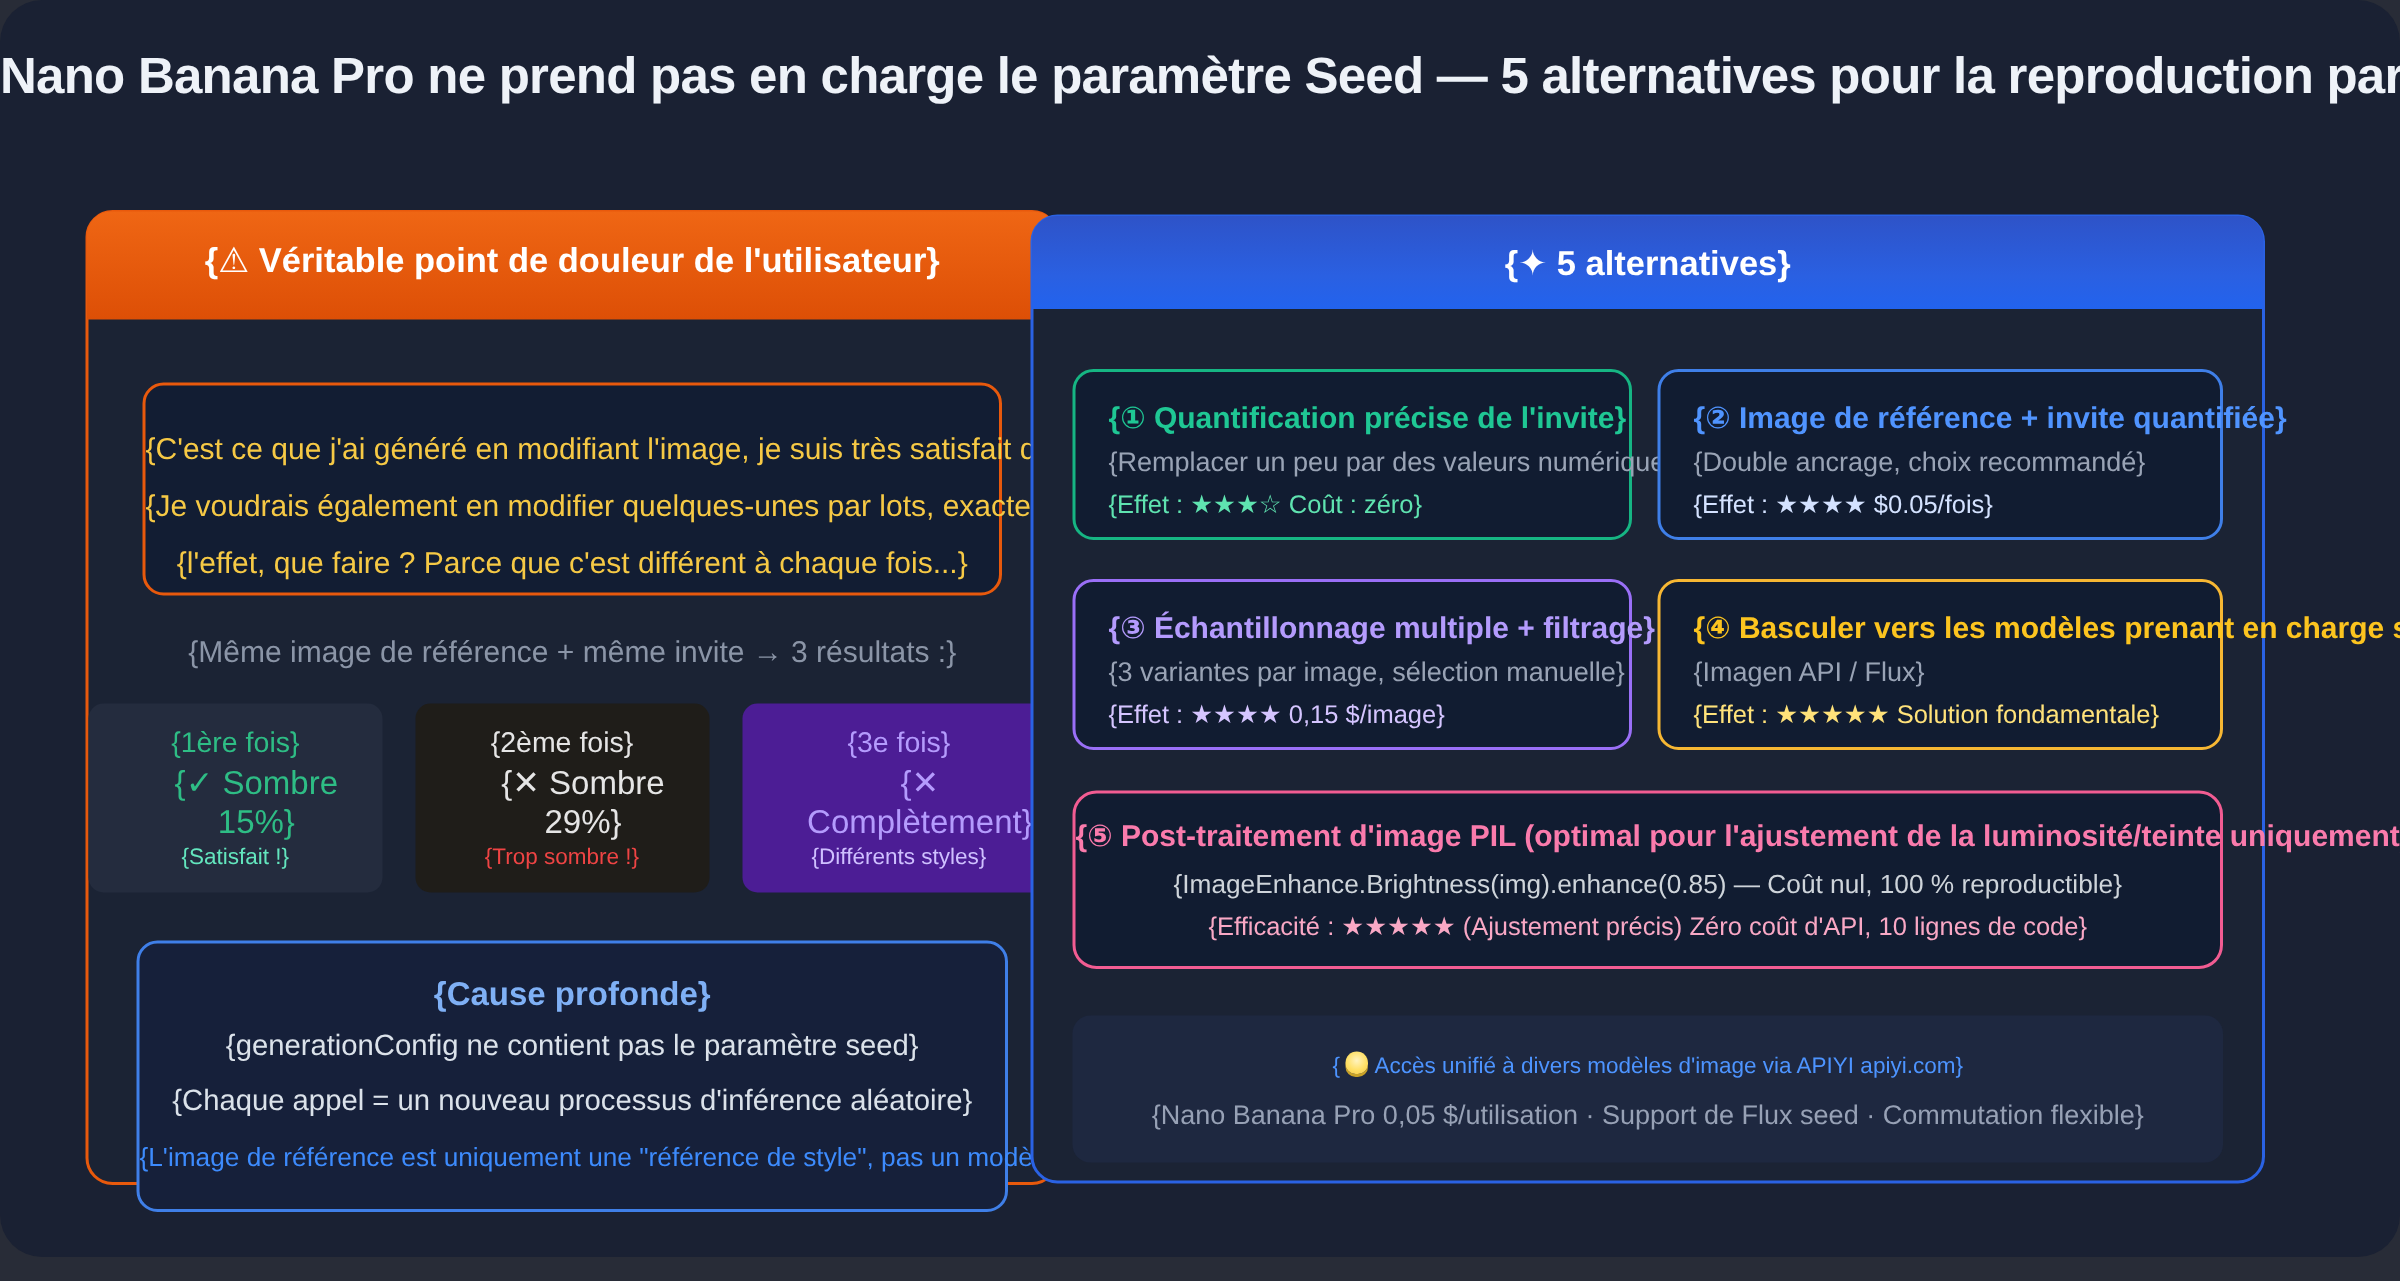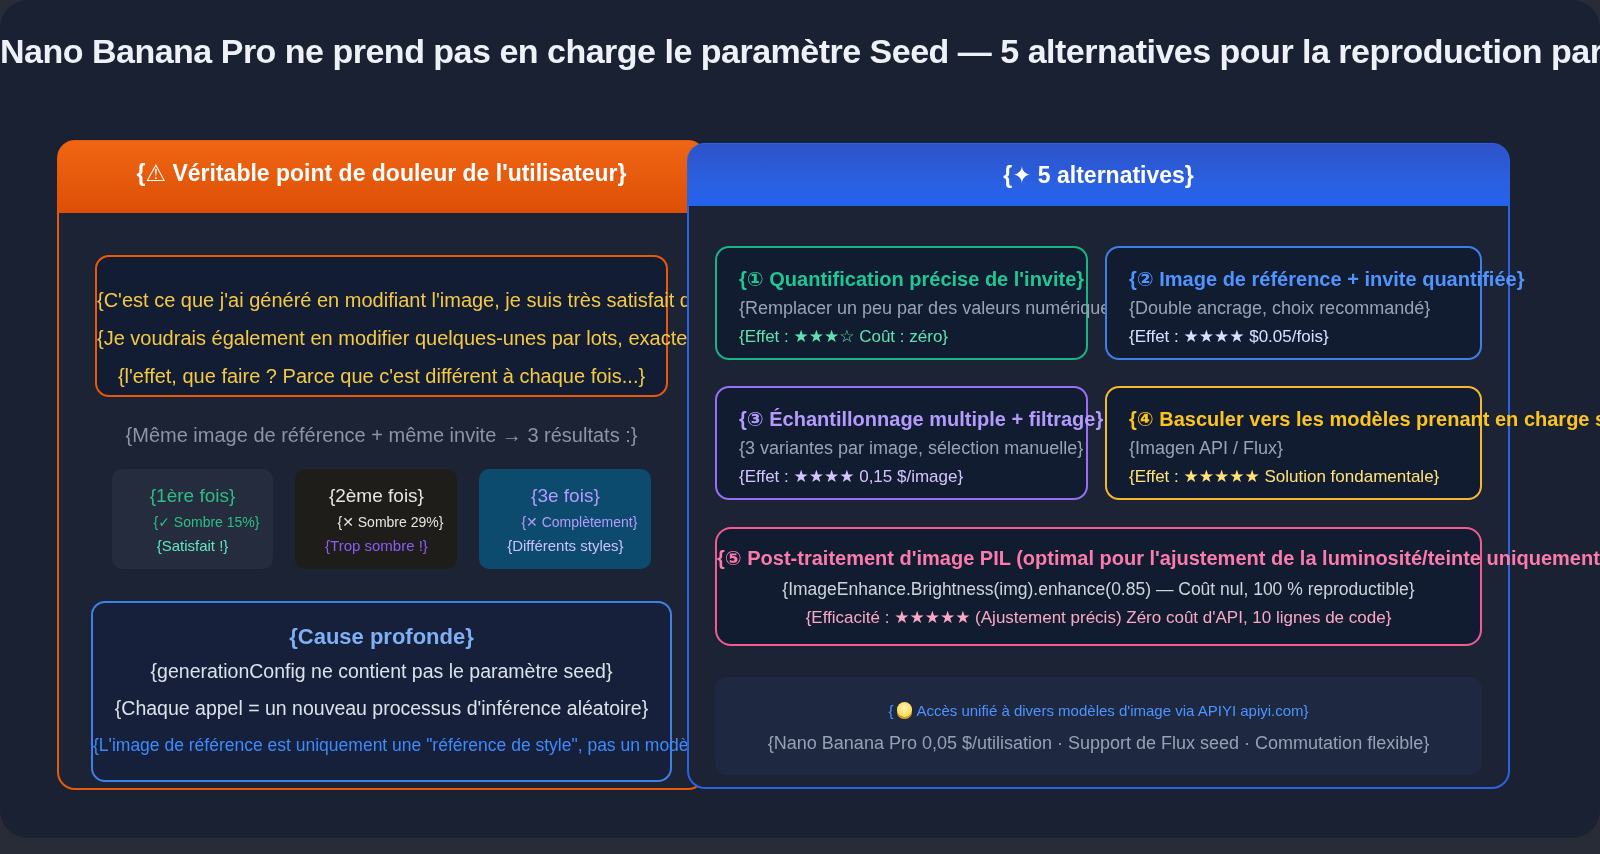--- a/index.html
+++ b/index.html
@@ -53,29 +53,29 @@
     font-size:20px;color:#8b95a7;
   }
   .results-row{
     margin-top:22px;display:flex;justify-content:center;gap:22px;
   }
   .result-card{
     border-radius:10px;padding:14px 14px 12px 14px;
     text-align:center;min-width:130px;
   }
   .result-card .rc-title{font-size:19px;font-weight:500;line-height:26px;}
-  .result-card .rc-line2{font-size:14px;line-height:26px;margin-left:28px;}
+  .result-card .rc-line2{font-size:22px;line-height:26px;margin-left:28px;}
   .result-card .rc-line3{font-size:15px;line-height:22px;}
   .rc-green{background:#242c3e;}
   .rc-green .rc-title,.rc-green .rc-line2{color:#2ebd85;}
   .rc-green .rc-line3{color:#63e6be;}
   .rc-orange{background:#1f1d19;}
   .rc-orange .rc-title,.rc-orange .rc-line2{color:#e5e5e5;}
-  .rc-orange .rc-line3{color:#8b5cf6;}
-  .rc-purple{background:#0c4a6e;}
+  .rc-orange .rc-line3{color:#ef4444;}
+  .rc-purple{background:#4c1d95;}
   .rc-purple .rc-title,.rc-purple .rc-line2{color:#b49bfd;}
   .rc-purple .rc-line3{color:#cfc0ff;}
   .cause-box{
     margin:32px 32px 0 32px;
     border:2px solid #3f7fe8;border-radius:14px;
     background:#16203a;
     padding:18px 0 18px 0;
   }
   .cause-title{
     text-align:center;font-size:22px;font-weight:700;color:#7fb0f5;

